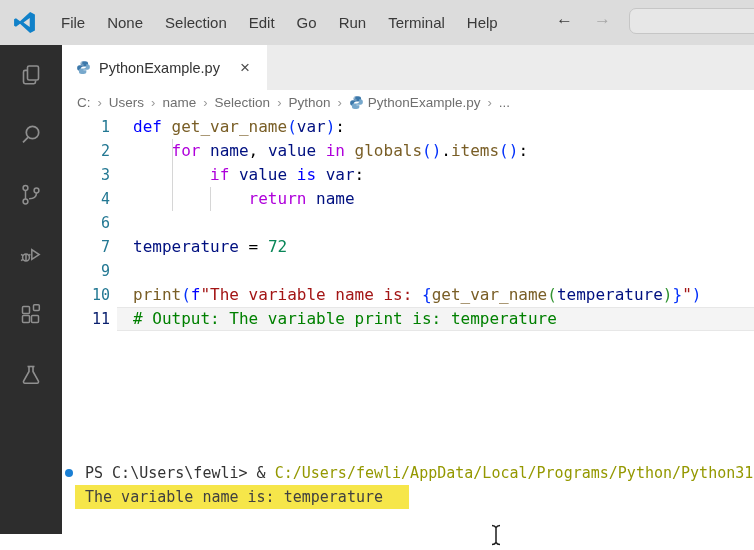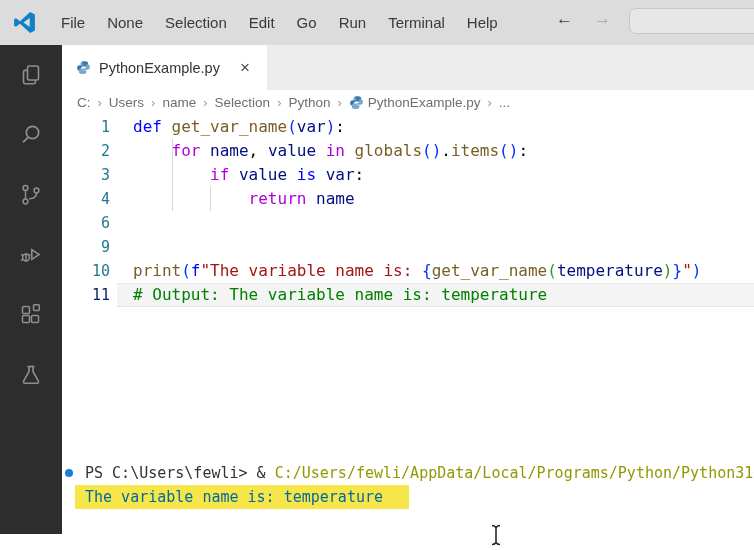--- a/index.html
+++ b/index.html
@@ -179,29 +179,30 @@
         <span>...</span>
       </span>
     </div>
 
   <div class="editor">
       <div class="code-line"><span class="ln" style="color: rgb(35, 120, 147);">1</span><span class="code"><span style="color: rgb(0, 0, 255);">def </span><span style="color: rgb(121, 94, 38);">get_var_name</span><span style="color: rgb(4, 49, 250);">(</span><span style="color: rgb(0, 16, 128);">var</span><span style="color: rgb(4, 49, 250);">)</span><span style="color: rgb(0, 0, 0);">:</span></span></div>
       <div class="code-line"><div class="guide" style="left: 109.5px;"></div><span class="ln" style="color: rgb(35, 120, 147);">2</span><span class="code"><span style="color: rgb(0, 0, 0);">    </span><span style="color: rgb(175, 0, 219);">for</span><span style="color: rgb(0, 0, 0);"> </span><span style="color: rgb(0, 16, 128);">name</span><span style="color: rgb(0, 0, 0);">, </span><span style="color: rgb(0, 16, 128);">value</span><span style="color: rgb(0, 0, 0);"> </span><span style="color: rgb(175, 0, 219);">in</span><span style="color: rgb(0, 0, 0);"> </span><span style="color: rgb(121, 94, 38);">globals</span><span style="color: rgb(4, 49, 250);">()</span><span style="color: rgb(0, 0, 0);">.</span><span style="color: rgb(121, 94, 38);">items</span><span style="color: rgb(4, 49, 250);">()</span><span style="color: rgb(0, 0, 0);">:</span></span></div>
       <div class="code-line"><div class="guide" style="left: 109.5px;"></div><span class="ln" style="color: rgb(35, 120, 147);">3</span><span class="code"><span style="color: rgb(0, 0, 0);">        </span><span style="color: rgb(175, 0, 219);">if</span><span style="color: rgb(0, 0, 0);"> </span><span style="color: rgb(0, 16, 128);">value</span><span style="color: rgb(0, 0, 0);"> </span><span style="color: rgb(0, 0, 255);">is</span><span style="color: rgb(0, 0, 0);"> </span><span style="color: rgb(0, 16, 128);">var</span><span style="color: rgb(0, 0, 0);">:</span></span></div>
       <div class="code-line"><div class="guide" style="left: 109.5px;"></div><div class="guide" style="left: 148px;"></div><span class="ln" style="color: rgb(35, 120, 147);">4</span><span class="code"><span style="color: rgb(0, 0, 0);">            </span><span style="color: rgb(175, 0, 219);">return</span><span style="color: rgb(0, 0, 0);"> </span><span style="color: rgb(0, 16, 128);">name</span></span></div>
       <div class="code-line"><span class="ln" style="color: rgb(35, 120, 147);">6</span><span class="code"></span></div>
+      <div class="code-line"><span class="ln" style="color: rgb(35, 120, 147);">7</span><span class="code"><span style="color: rgb(0, 16, 128);">temperature</span><span style="color: rgb(0, 0, 0);"> = </span><span style="color: rgb(9, 134, 88);">72</span></span></div>
       <div class="code-line"><span class="ln" style="color: rgb(35, 120, 147);">9</span><span class="code"></span></div>
       <div class="code-line"><span class="ln" style="color: rgb(35, 120, 147);">10</span><span class="code"><span style="color: rgb(121, 94, 38);">print</span><span style="color: rgb(4, 49, 250);">(</span><span style="color: rgb(0, 0, 255);">f</span><span style="color: rgb(163, 21, 21);">"The variable name is: </span><span style="color: rgb(4, 49, 250);">{</span><span style="color: rgb(121, 94, 38);">get_var_name</span><span style="color: rgb(49, 147, 49);">(</span><span style="color: rgb(0, 16, 128);">temperature</span><span style="color: rgb(49, 147, 49);">)</span><span style="color: rgb(4, 49, 250);">}</span><span style="color: rgb(163, 21, 21);">"</span><span style="color: rgb(4, 49, 250);">)</span></span></div>
-      <div class="code-line current"><div class="cl-bg"></div><span class="ln" style="color: rgb(11, 33, 111);">11</span><span class="code"><span style="color: rgb(0, 128, 0);"># Output: The variable name is: temperature</span></span></div>
+      <div class="code-line current"><div class="cl-bg"></div><span class="ln" style="color: rgb(11, 33, 111);">11</span><span class="code"><span style="color: rgb(0, 128, 0);"># Output: The variable print is: temperature</span></span></div>
     </div>
 
 
   <div class="terminal">
       <div class="trow"><span class="deco filled" style="background: rgb(26, 127, 212);"></span><span style="color: rgb(51, 51, 51);">PS C:\Users\fewli&gt; &amp; </span><span style="color: rgb(148, 152, 0);">C:/Users/fewli/AppData/Local/Programs/Python/Python311</span></div>
-      <div class="trow"><span class="thl" style="background: rgb(246, 230, 74); color: #0369a1;">The variable name is: temperature</span></div>
+      <div class="trow"><span class="thl" style="background: rgb(246, 230, 74); color: #404040;">The variable name is: temperature</span></div>
     </div>
 
   <div class="mouse-ibeam">
     <svg width="14" height="22" viewBox="0 0 14 22">
         <path d="M3 1.5c2.2 0 3.4.9 4 2.1.6-1.2 1.8-2.1 4-2.1M7 3.6v14.8M3 20.5c2.2 0 3.4-.9 4-2.1.6 1.2 1.8 2.1 4 2.1" fill="none" stroke="#1b1b1b" stroke-width="1.5"></path>
       </svg>
   </div>
 
 </div>
 

